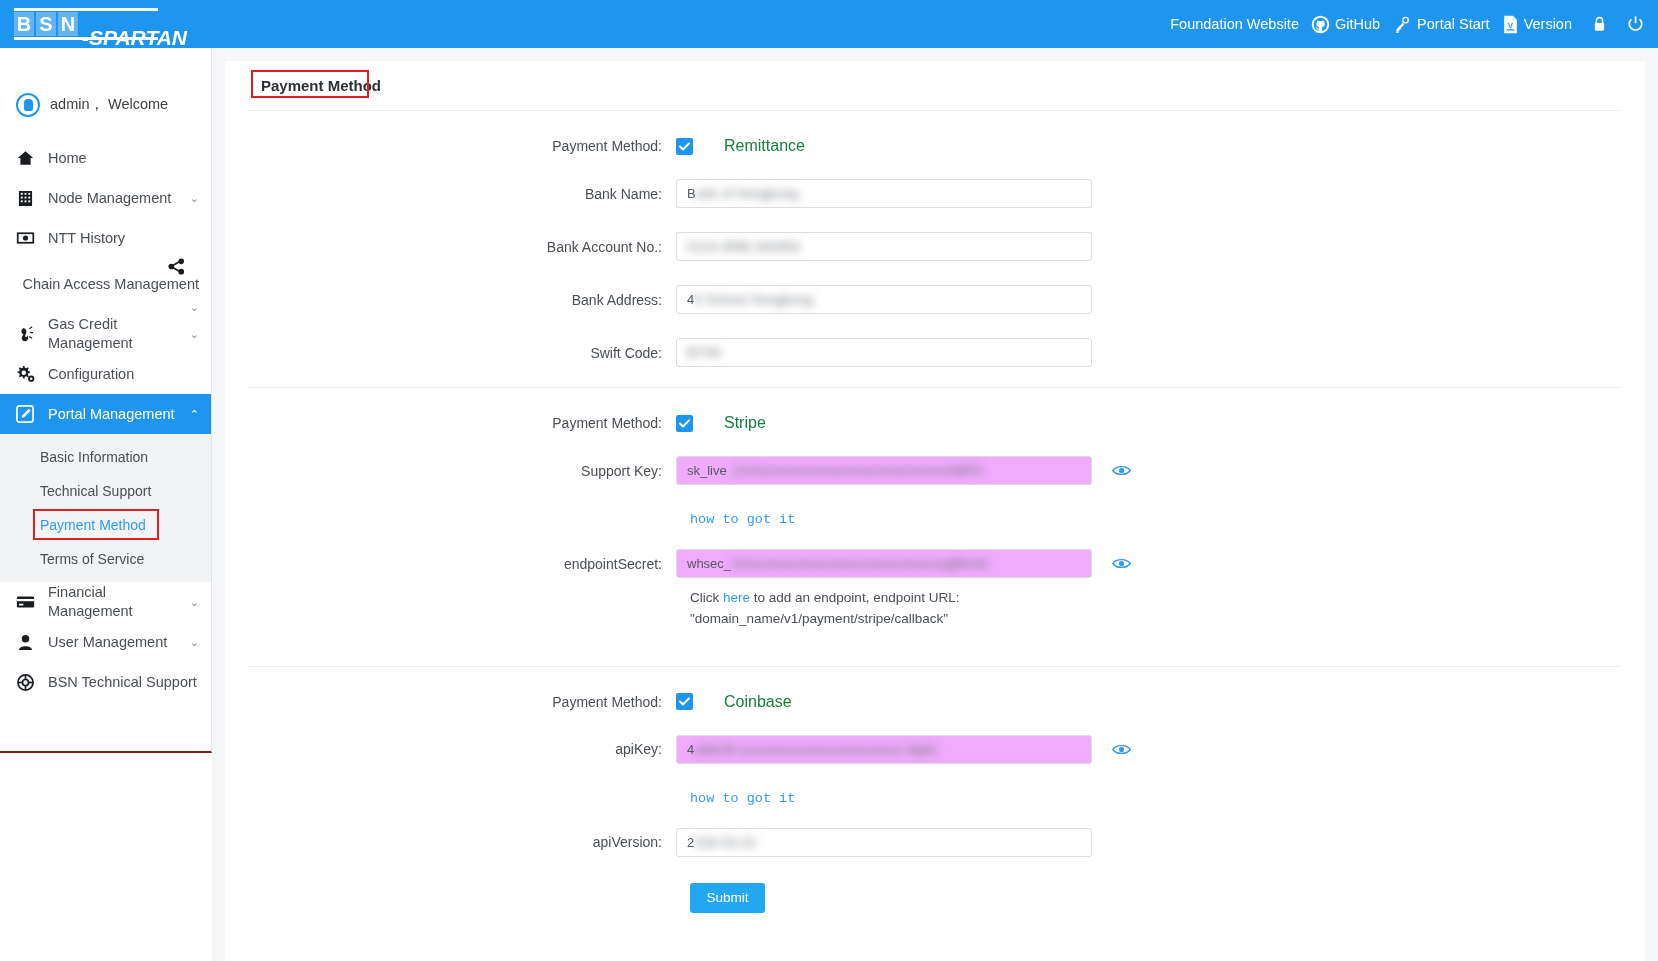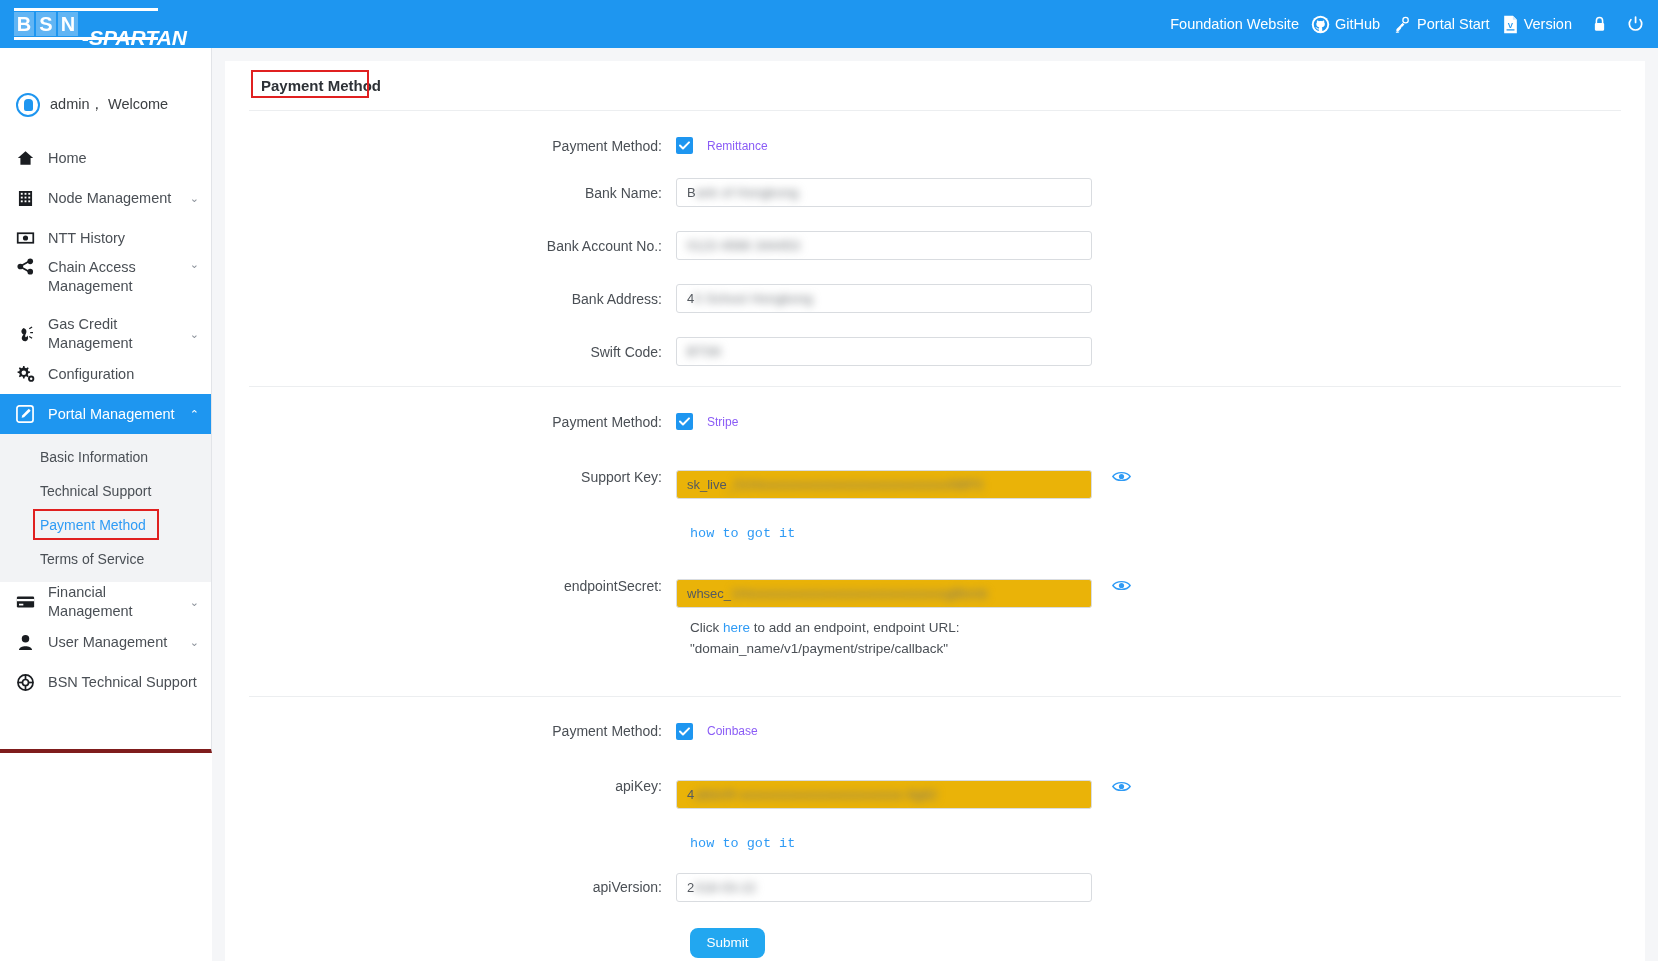--- a/index.html
+++ b/index.html
@@ -53,21 +53,21 @@
   }
   .nav-item .ico { margin-right: 5px; display: flex; align-items: center; }
   .nav-icon-only { margin-left: 20px; cursor: pointer; display:flex; align-items:center;}
 
   
   .sidebar {
     position: absolute; top: 48px; left: 0;
     width: 212px; height: 705px;
     background: #ffffff;
     border-right: 1px solid #e2e4e8;
-    border-bottom: 4px solid #7f1d1d;
+    border-bottom: 2px solid #7f1d1d;
   }
   .user-row {
     display: flex; align-items: center;
     padding: 33px 0 0 16px;
     height: 80px;
   }
   .avatar {
     width: 24px; height: 24px; border-radius: 50%;
     border: 2px solid #1e96f0;
     display: flex; align-items: center; justify-content: center;
@@ -79,21 +79,21 @@
   }
   .user-name { color: #3d4043; font-size: 14.5px; }
 
   .menu { margin-top: 10px; }
   .menu-item {
     display: flex; align-items: center;
     height: 40px; padding-left: 14px; padding-right: 12px;
     color: #4a4f55; font-size: 14.5px;
     cursor: pointer; position: relative;
   }
-  .menu-item.tall { height: 56px; align-items: flex-start; }
+  .menu-item.tall { height: 56px; align-items: flex-end; flex-direction: column; }
   .menu-item .m-ico {
     width: 22px; margin-right: 12px;
     display: flex; align-items: center; justify-content: center;
     flex: none;
   }
   .menu-item .m-label { flex: 1; line-height: 1.3; }
   .menu-item .caret { font-size: 11px; color: #8a9099; margin-left: 6px; }
   .menu-item.active {
     background: #1e96f0; color: #ffffff;
   }
@@ -151,31 +151,31 @@
   }
   .fctl { display: flex; align-items: center; }
 
   .cbox {
     width: 17px; height: 17px; border-radius: 2px;
     background: #1e96f0; display: flex;
     align-items: center; justify-content: center;
     flex: none; cursor: pointer;
   }
   .cbox svg { display: block; }
-  .cb-text { margin-left: 14px; font-size: 12px; color: #8b5cf6; }
+  .cb-text { margin-left: 31px; font-size: 16px; color: #15803d; }
 
   .inp {
     width: 416px; height: 29px;
     border: 1px solid #d9dce0; border-radius: 3px;
     background: #ffffff;
     display: flex; align-items: center;
     padding: 0 10px; font-size: 13px; color: #555a60;
     overflow: hidden; position: relative;
   }
-  .inp.disabled { background: #eab308; border-color: #d9dce0; margin-top: 16px; }
+  .inp.disabled { background: #f0abfc; border-color: #d9dce0; }
 
   
   .blur {
     filter: blur(4px);
     color: #6b7076;
     white-space: nowrap;
     letter-spacing: 0.3px;
     user-select: none;
   }
   .blur.heavy { filter: blur(4.5px); }
@@ -191,21 +191,21 @@
   .link { color: #2f9bf5; cursor: pointer; }
 
   .howto {
     font-size: 13.5px; color: #2f9bf5;
     margin-left: 441px; margin-top: -14px; margin-bottom: 22px;
     cursor: pointer; display: inline-block; font-family: Liberation Mono, monospace;
   }
 
   .btn-submit {
     margin-left: 441px; margin-top: 2px;
-    width: 75px; height: 30px; border-radius: 8px;
+    width: 75px; height: 30px; border-radius: 3px;
     background: #22a7f0; color: #ffffff;
     font-size: 13.5px; border: none; cursor: pointer;
     font-family: "Liberation Sans", sans-serif;
   }
 </style>
 </head>
 <body>
 
 <div class="header">
   <div class="logo">

